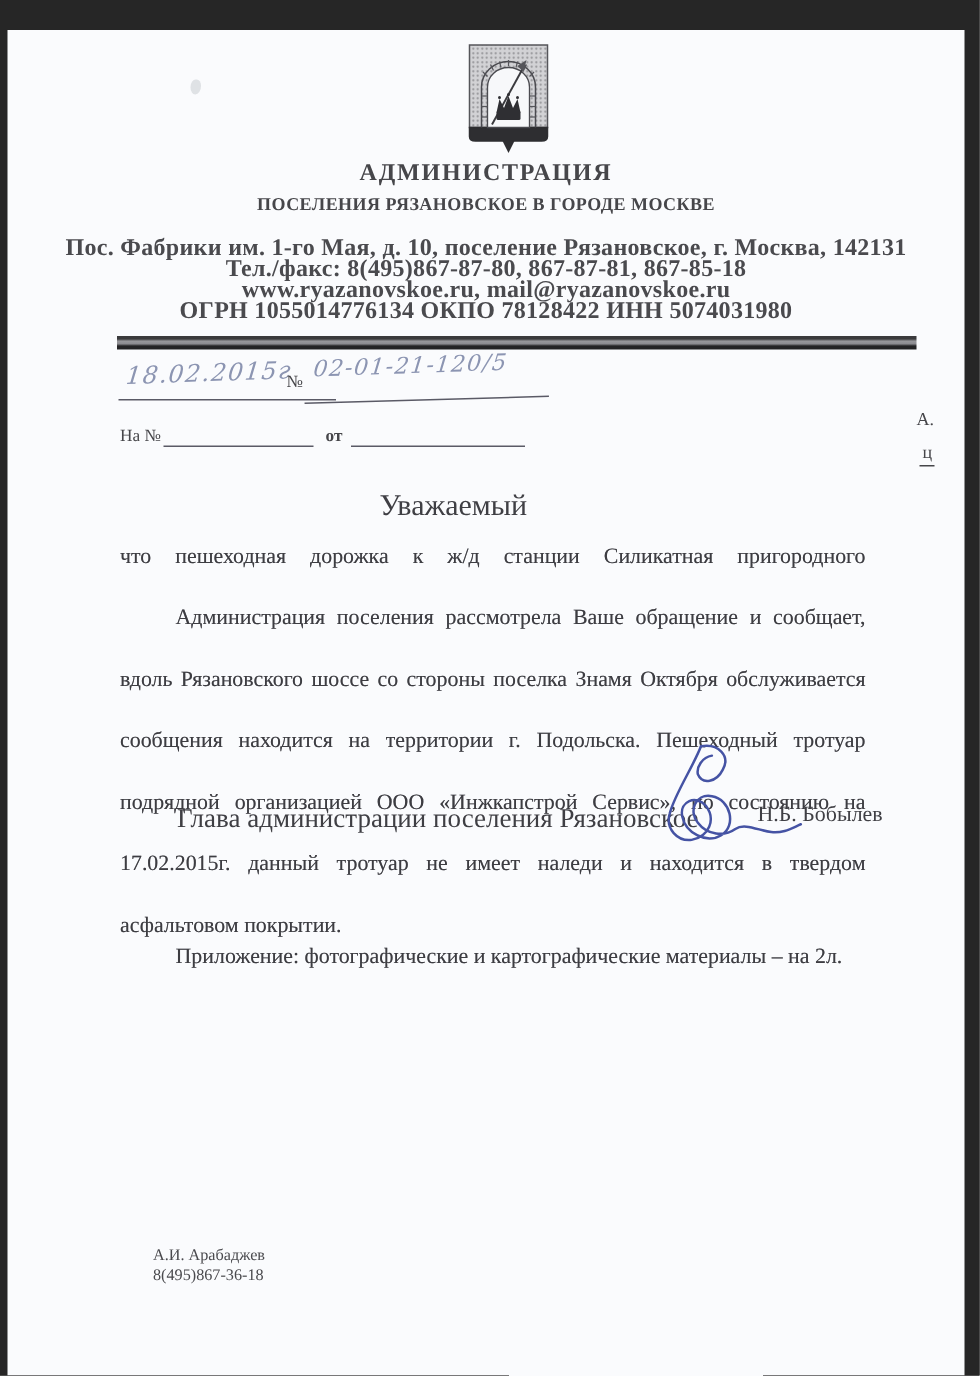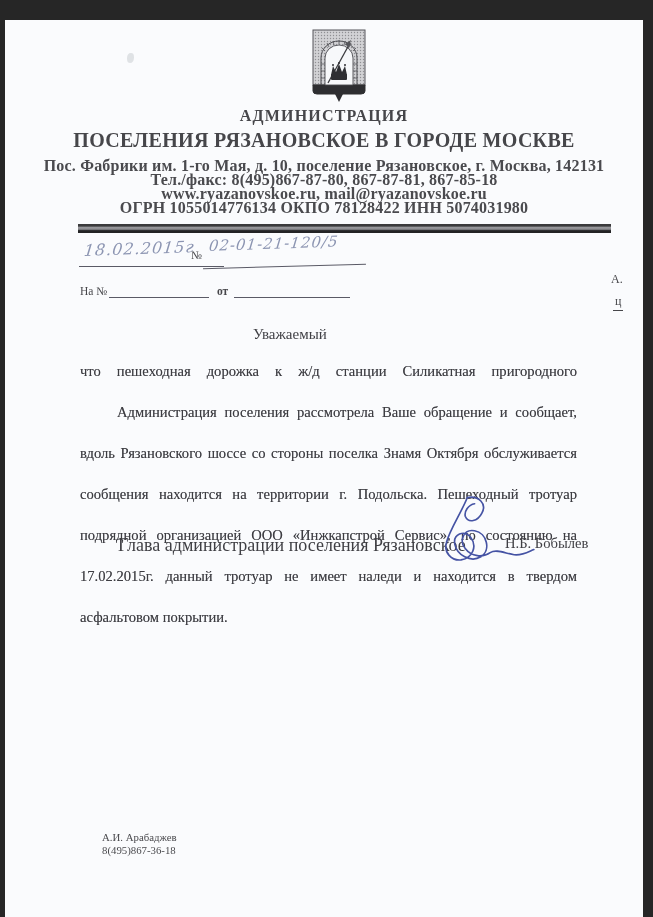--- a/index.html
+++ b/index.html
@@ -5,21 +5,21 @@
   html,body{margin:0;padding:0;background:#262626;}
   #frame{position:relative;width:653px;height:917px;background:#262626;overflow:hidden;
          font-family:"Liberation Serif", serif;}
   #page{position:absolute;left:5px;top:20px;width:638px;height:902px;background:#fafbfd;
         color:#3f3f44;}
   .abs{position:absolute;}
   .ctr{left:0;width:638px;text-align:center;}
 
   
   .org1{top:87px;font-size:16px;font-weight:bold;letter-spacing:1.2px;color:#46464a;}
-  .org2{top:109px;font-size:20px;font-weight:bold;letter-spacing:.3px;color:#46464a;}
+  .org2{top:109px;font-size:12px;font-weight:bold;letter-spacing:.3px;color:#46464a;}
   .info{font-size:16px;font-weight:bold;color:#4a4a4e;letter-spacing:.2px;}
   .i1{top:137px;} .i2{top:151px;} .i3{top:165px;} .i4{top:179px;}
 
   
   .bar{left:73px;top:204px;width:533px;height:9px;
        background:linear-gradient(180deg,#3a3a3c 0%,#3a3a3c 22%,#97979b 38%,#8b8b90 58%,#232325 74%,#232325 100%);}
 
   
   .hand{font-family:"DejaVu Serif", serif;font-style:italic;color:#8c95b2;
         transform:rotate(-2deg) skewX(-8deg);transform-origin:left bottom;letter-spacing:1px;}
@@ -32,21 +32,21 @@
   .replyrow{font-size:11.5px;color:#46464a;}
   .rl1{left:75px;top:265px;}
   .rb1{left:104px;top:277px;width:100px;}
   .rl2{left:212px;top:265px;font-weight:bold;}
   .rb2{left:229px;top:277px;width:116px;}
   .frag{font-size:12px;color:#46464a;}
   .fg1{left:606px;top:252px;}
   .fg2{left:608px;top:274px;border-bottom:1px solid #46464a;padding:0 2px 1px 2px;}
 
   
-  .salut{left:248px;top:306px;font-size:15px;}
+  .salut{left:248px;top:306px;font-size:20px;}
   .bodyblk{left:75px;top:341px;width:497px;font-size:14.6px;line-height:20.5px;
            color:#3d3d42;text-shadow:0 0 .4px rgba(62,62,70,.55);}
   .bl{white-space:normal;}
   .j{text-align:justify;}
   .j::after{content:"";display:inline-block;width:100%;}
   .ind{text-indent:37px;}
 
   
   .postitle{left:113px;top:515px;font-size:18px;}
   .signer{left:500px;top:515px;font-size:14.6px;}
@@ -132,20 +132,21 @@
     <div class="abs salut">Уважаемый</div>
 
     <div class="abs bodyblk">
       <div class="bl j">что пешеходная дорожка к ж/д  станции Силикатная пригородного</div>
       <div class="bl j ind">Администрация поселения рассмотрела Ваше обращение и сообщает,</div>
       <div class="bl j">вдоль Рязановского шоссе со стороны поселка Знамя Октября обслуживается</div>
       <div class="bl j">сообщения находится на территории г. Подольска. Пешеходный тротуар</div>
       <div class="bl j">подрядной организацией ООО «Инжкапстрой Сервис», по состоянию на</div>
       <div class="bl j">17.02.2015г. данный тротуар не имеет наледи и находится в твердом</div>
       <div class="bl">асфальтовом покрытии.</div>
+      <div class="bl ind">Приложение: фотографические и картографические материалы – на 2л.</div>
     </div>
 
     <div class="abs postitle">Глава администрации поселения Рязановское</div>
 
     <svg class="abs sig" width="104" height="84" viewBox="0 0 100 80">
       <g fill="none" stroke="#4553a4" stroke-width="1.6" stroke-linecap="round">
         <path d="M33,3 C28,16 16,34 13,46 C10,56 18,64 27,63 C38,61 43,50 36,41 C30,34 19,38 21,48 C23,58 36,66 46,60 C56,54 52,37 40,35 C29,33 25,45 31,52 C37,60 48,61 55,56 C61,52 70,57 78,58 C86,59 92,55 97,53"></path>
         <path d="M33,3 C44,1 52,9 47,18 C43,26 34,28 31,21 C30,16 34,10 40,9"></path>
       </g>
     </svg>

